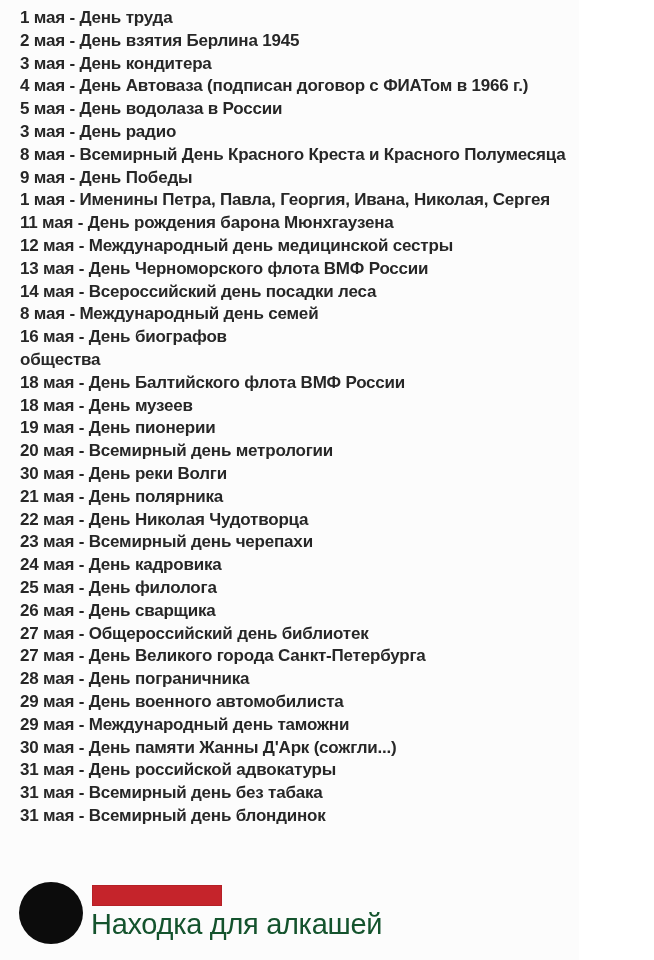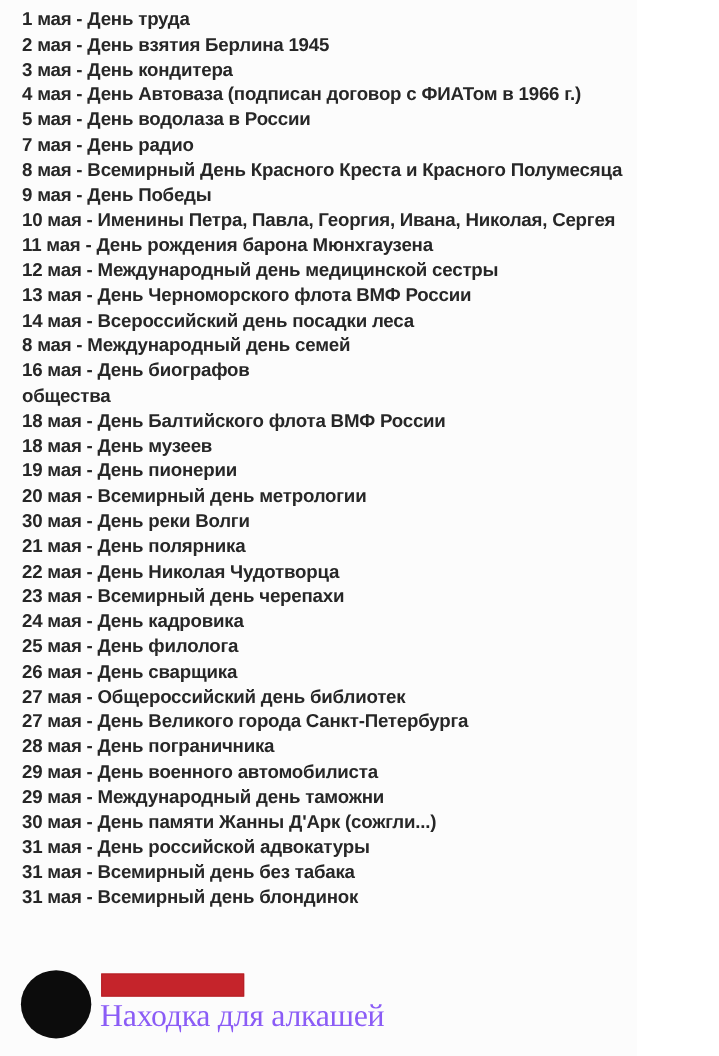--- a/index.html
+++ b/index.html
@@ -43,51 +43,50 @@
     background: #c5242b;
     border: 1px solid #b52026;
     box-sizing: border-box;
   }
   .caption {
     position: absolute;
     left: 91px;
     top: 908px;
     font-size: 29px;
     font-weight: 400;
-    color: #8b5cf6;
+    color: #14532d;
     letter-spacing: -0.3px;
     white-space: nowrap;
-    font-family: Liberation Serif, serif;
   }
 </style>
 </head>
 <body>
 
 <div class="page">
 
   <div class="holiday-list">
 
       <div class="holiday-line">1 мая - День труда</div>
 
       <div class="holiday-line">2 мая - День взятия Берлина 1945</div>
 
       <div class="holiday-line">3 мая - День кондитера</div>
 
       <div class="holiday-line">4 мая - День Автоваза (подписан договор с ФИАТом в 1966 г.)</div>
 
       <div class="holiday-line">5 мая - День водолаза в России</div>
 
 
-      <div class="holiday-line">7 мая - День радио</div>
+      <div class="holiday-line">3 мая - День радио</div>
 
       <div class="holiday-line">8 мая - Всемирный День Красного Креста и Красного Полумесяца</div>
 
       <div class="holiday-line">9 мая - День Победы</div>
 
-      <div class="holiday-line">10 мая - Именины Петра, Павла, Георгия, Ивана, Николая, Сергея</div>
+      <div class="holiday-line">1 мая - Именины Петра, Павла, Георгия, Ивана, Николая, Сергея</div>
 
       <div class="holiday-line">11 мая - День рождения барона Мюнхгаузена</div>
 
       <div class="holiday-line">12 мая - Международный день медицинской сестры</div>
 
       <div class="holiday-line">13 мая - День Черноморского флота ВМФ России</div>
 
       <div class="holiday-line">14 мая - Всероссийский день посадки леса</div>
 
       <div class="holiday-line">8 мая - Международный день семей</div>

